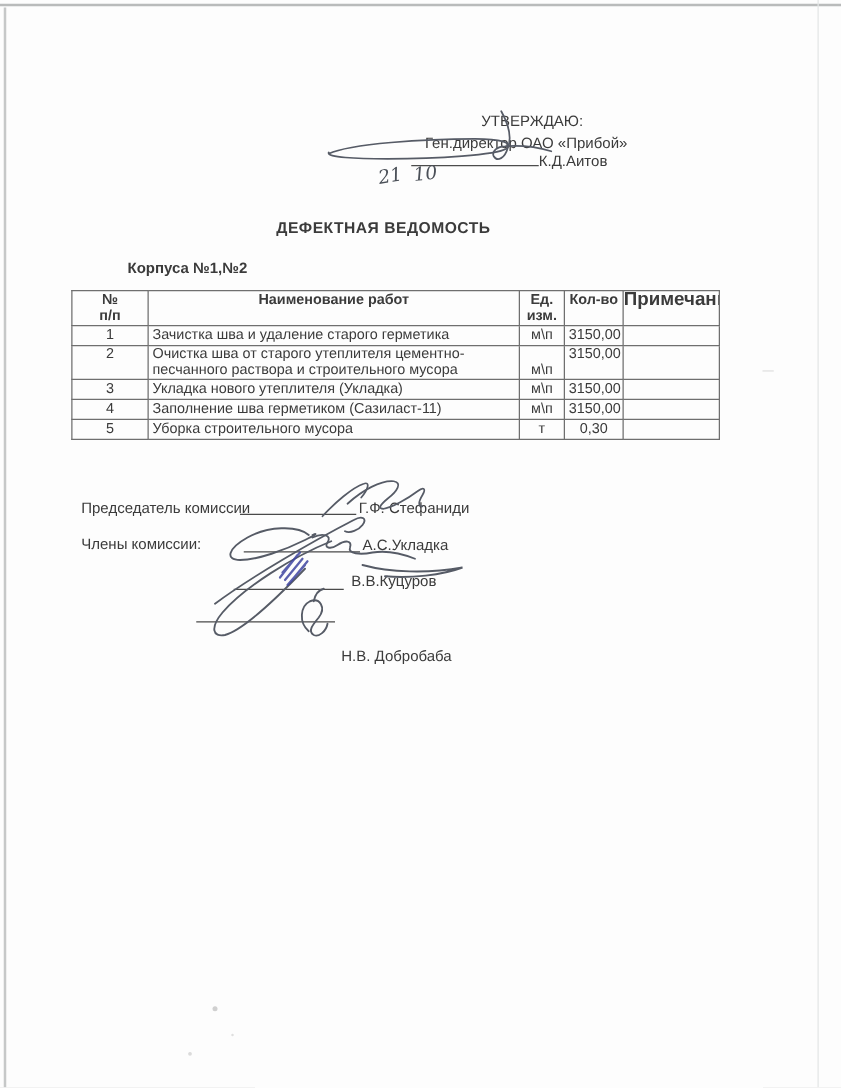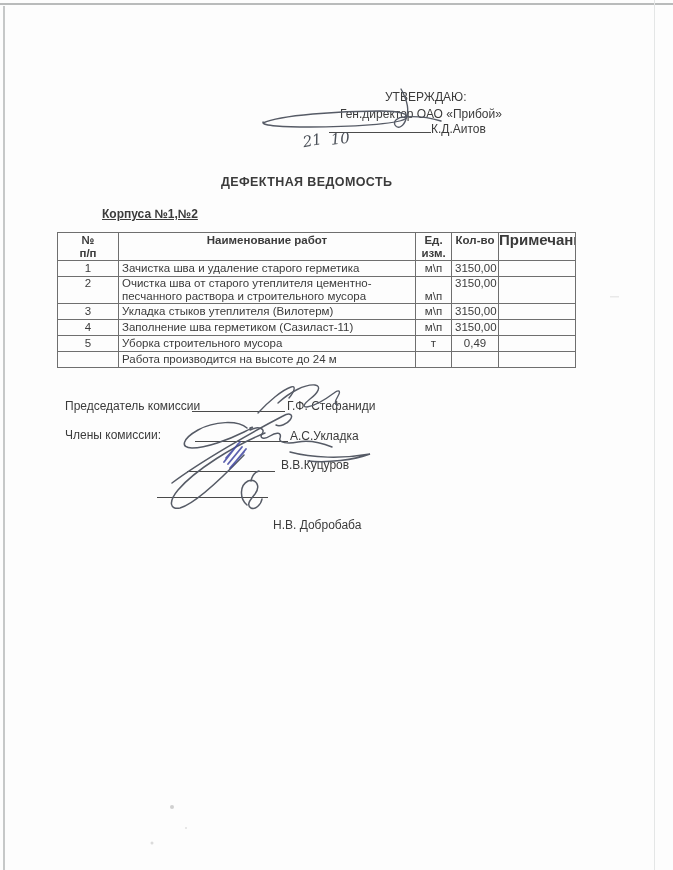--- a/index.html
+++ b/index.html
@@ -48,21 +48,21 @@
 <div class="page">
   <div class="edge-top"></div>
   <div class="edge-left"></div>
   <div class="edge-right"></div>
 
   <div class="t" style="left:385px; top:91px;">УТВЕРЖДАЮ:</div>
   <div class="t" style="left:340px; top:108px;">Ген.директор ОАО «Прибой»</div>
   <div class="t" style="left:329px; top:121px;"><span class="uline-inline" style="width:102px;"></span><span>К.Д.Аитов</span></div>
 
   <div class="t b" style="left:221px; top:176px; font-size:12.5px; letter-spacing:0.4px;">ДЕФЕКТНАЯ ВЕДОМОСТЬ</div>
-  <div class="t b" style="left:102px; top:208px;text-decoration:underline;">Корпуса №1,№2</div>
+  <div class="t b" style="left:102px; top:208px;">Корпуса №1,№2</div>
 
   <table id="works-table">
     <colgroup>
       <col style="width:61px">
         <col style="width:297px">
         <col style="width:36px">
         <col style="width:47px">
         <col style="width:77px">
     </colgroup>
     <thead>
@@ -86,44 +86,37 @@
       </tr>
       <tr>
         <td class="col-num cell-top">2</td>
         <td class="col-work" style="white-space:normal;margin-top:20px;">Очистка шва от старого утеплителя цементно-песчанного раствора и строительного мусора</td>
         <td class="col-unit cell-bottom">м\п</td>
         <td class="col-qty cell-top">3150,00</td>
         <td class="col-note"></td>
       </tr>
       <tr>
         <td class="col-num">3</td>
-        <td class="col-work">Укладка стыков утеплителя (Вилотерм)</td>
+        <td class="col-work">Укладка нового утеплителя (Укладка)</td>
         <td class="col-unit">м\п</td>
         <td class="col-qty">3150,00</td>
         <td class="col-note"></td>
       </tr>
       <tr>
         <td class="col-num">4</td>
         <td class="col-work">Заполнение шва герметиком (Сазиласт-11)</td>
         <td class="col-unit">м\п</td>
         <td class="col-qty">3150,00</td>
         <td class="col-note"></td>
       </tr>
       <tr>
         <td class="col-num">5</td>
         <td class="col-work">Уборка строительного мусора</td>
         <td class="col-unit">т</td>
-        <td class="col-qty">0,49</td>
-        <td class="col-note"></td>
-      </tr>
-      <tr>
-        <td class="col-num"></td>
-        <td class="col-work">Работа производится на высоте до 24 м</td>
-        <td class="col-unit"></td>
-        <td class="col-qty"></td>
+        <td class="col-qty">0,30</td>
         <td class="col-note"></td>
       </tr>
     </tbody>
   </table>
 
   <div class="t" style="left:65px; top:400px;">Председатель комиссии</div>
   <div class="uline-abs" style="left:192px; top:400px; width:93px;"></div>
   <div class="t" style="left:287px; top:400px;">Г.Ф. Стефаниди</div>
 
   <div class="t" style="left:65px; top:429px;">Члены комиссии:</div>

